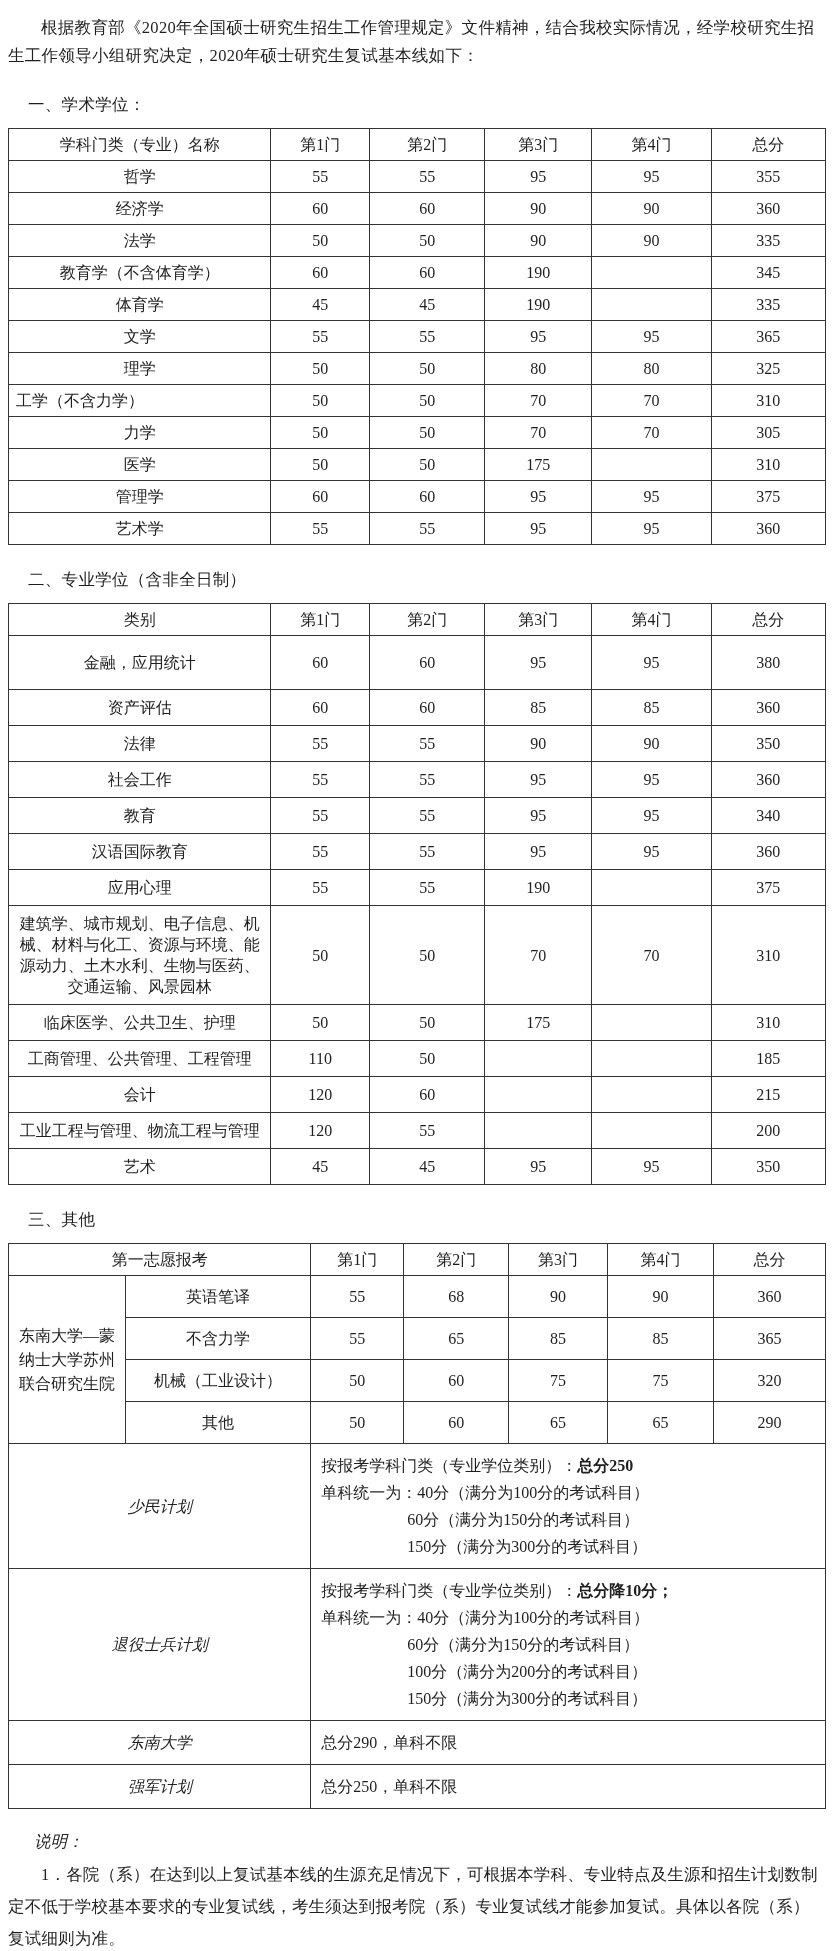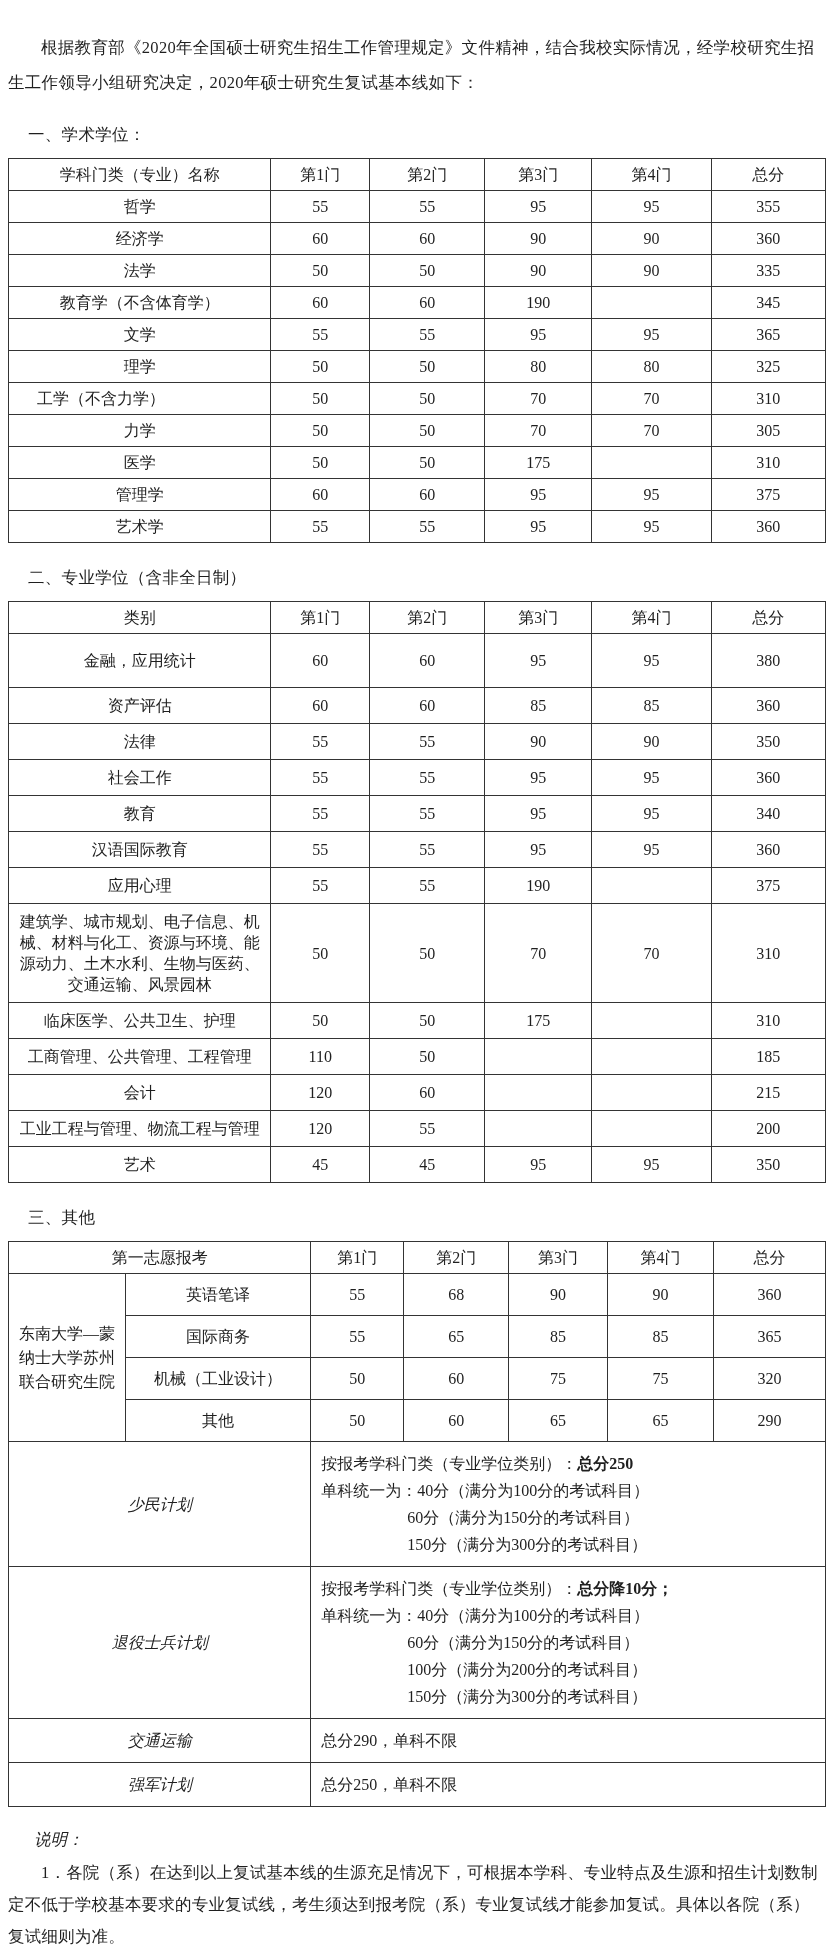--- a/index.html
+++ b/index.html
@@ -5,23 +5,23 @@
   html,body { margin:0; padding:0; background:#ffffff; }
   body {
     width:834px;
     font-family:"Liberation Serif","DejaVu Serif",serif;
     color:#1f1f1f;
     -webkit-font-smoothing:antialiased;
   }
   .page { padding:10px 8px 14px 8px; }
 
   .intro {
-    margin:20px 0 0 0;
+    margin:4px 0 0 0;
     font-size:16.5px;
-    line-height:35px;
+    line-height:28px;
     text-indent:2em;
     letter-spacing:0.3px;
   }
 
   .section-heading {
     font-size:16.5px;
     margin:24px 0 12px 20px;
     letter-spacing:0.3px;
   }
   .section-heading.first { }
@@ -39,21 +39,21 @@
     vertical-align:middle;
     padding:5px 4px;
     line-height:21px;
     overflow-wrap:break-word;
   }
   
   #table2 tbody tr:first-child td { padding-top:16px; padding-bottom:16px;font-family:Liberation Serif, serif; }
   
   #table2 td { padding-top:7px; padding-bottom:7px; }
   
-  td.left { text-align:left; padding-left:28px;margin-left:23px; }
+  td.left { text-align:left; padding-left:7px;margin-left:23px; }
 
   
   #table3 td.group-label { padding:6px 6px; line-height:24px; }
   #table3 td.sub-label { padding-top:10px; padding-bottom:10px; }
   #table3 td.score { padding-top:10px; padding-bottom:10px; }
   #table3 td.plan-label { padding:10px 4px;font-style:italic; }
   #table3 td.plan-content { text-align:left; padding:8px 10px; }
   .plan-line { line-height:27px; }
   .plan-line.indent { padding-left:86px; }
   .b { font-weight:bold; }
@@ -120,20 +120,28 @@
           <td>90</td>
           <td>335</td>
         </tr>
         <tr>
           <td>教育学（不含体育学）</td>
           <td>60</td>
           <td>60</td>
           <td>190</td>
           <td></td>
           <td>345</td>
+        </tr>
+        <tr>
+          <td>体育学</td>
+          <td>45</td>
+          <td>45</td>
+          <td>190</td>
+          <td></td>
+          <td>335</td>
         </tr>
         <tr>
           <td>文学</td>
           <td>55</td>
           <td>55</td>
           <td>95</td>
           <td>95</td>
           <td>365</td>
         </tr>
         <tr>
@@ -342,21 +350,21 @@
         <tr>
           <td class="group-label" rowspan="4">东南大学—蒙纳士大学苏州联合研究生院</td>
           <td class="sub-label">英语笔译</td>
           <td class="score">55</td>
           <td class="score">68</td>
           <td class="score">90</td>
           <td class="score">90</td>
           <td class="score">360</td>
         </tr>
         <tr>
-          <td class="sub-label">国际商务</td>
+          <td class="sub-label">不含力学</td>
           <td class="score">55</td>
           <td class="score">65</td>
           <td class="score">85</td>
           <td class="score">85</td>
           <td class="score">365</td>
         </tr>
         <tr>
           <td class="sub-label">机械（工业设计）</td>
           <td class="score">50</td>
           <td class="score">60</td>
@@ -385,21 +393,21 @@
           <td class="plan-label" colspan="2">退役士兵计划</td>
           <td class="plan-content" colspan="5">
             <div class="plan-line"><span>按报考学科门类（专业学位类别）：</span><span class="b">总分降10分；</span></div>
             <div class="plan-line"><span>单科统一为：40分（满分为100分的考试科目）</span></div>
             <div class="plan-line indent"><span>60分（满分为150分的考试科目）</span></div>
             <div class="plan-line indent"><span>100分（满分为200分的考试科目）</span></div>
             <div class="plan-line indent"><span>150分（满分为300分的考试科目）</span></div>
           </td>
         </tr>
         <tr>
-          <td class="plan-label" colspan="2">交通运输</td>
+          <td class="plan-label" colspan="2">东南大学</td>
           <td class="plan-content" colspan="5">
             <div class="plan-line"><span>总分290，单科不限</span></div>
           </td>
         </tr>
         <tr>
           <td class="plan-label" colspan="2">强军计划</td>
           <td class="plan-content" colspan="5">
             <div class="plan-line"><span>总分250，单科不限</span></div>
           </td>
         </tr>

